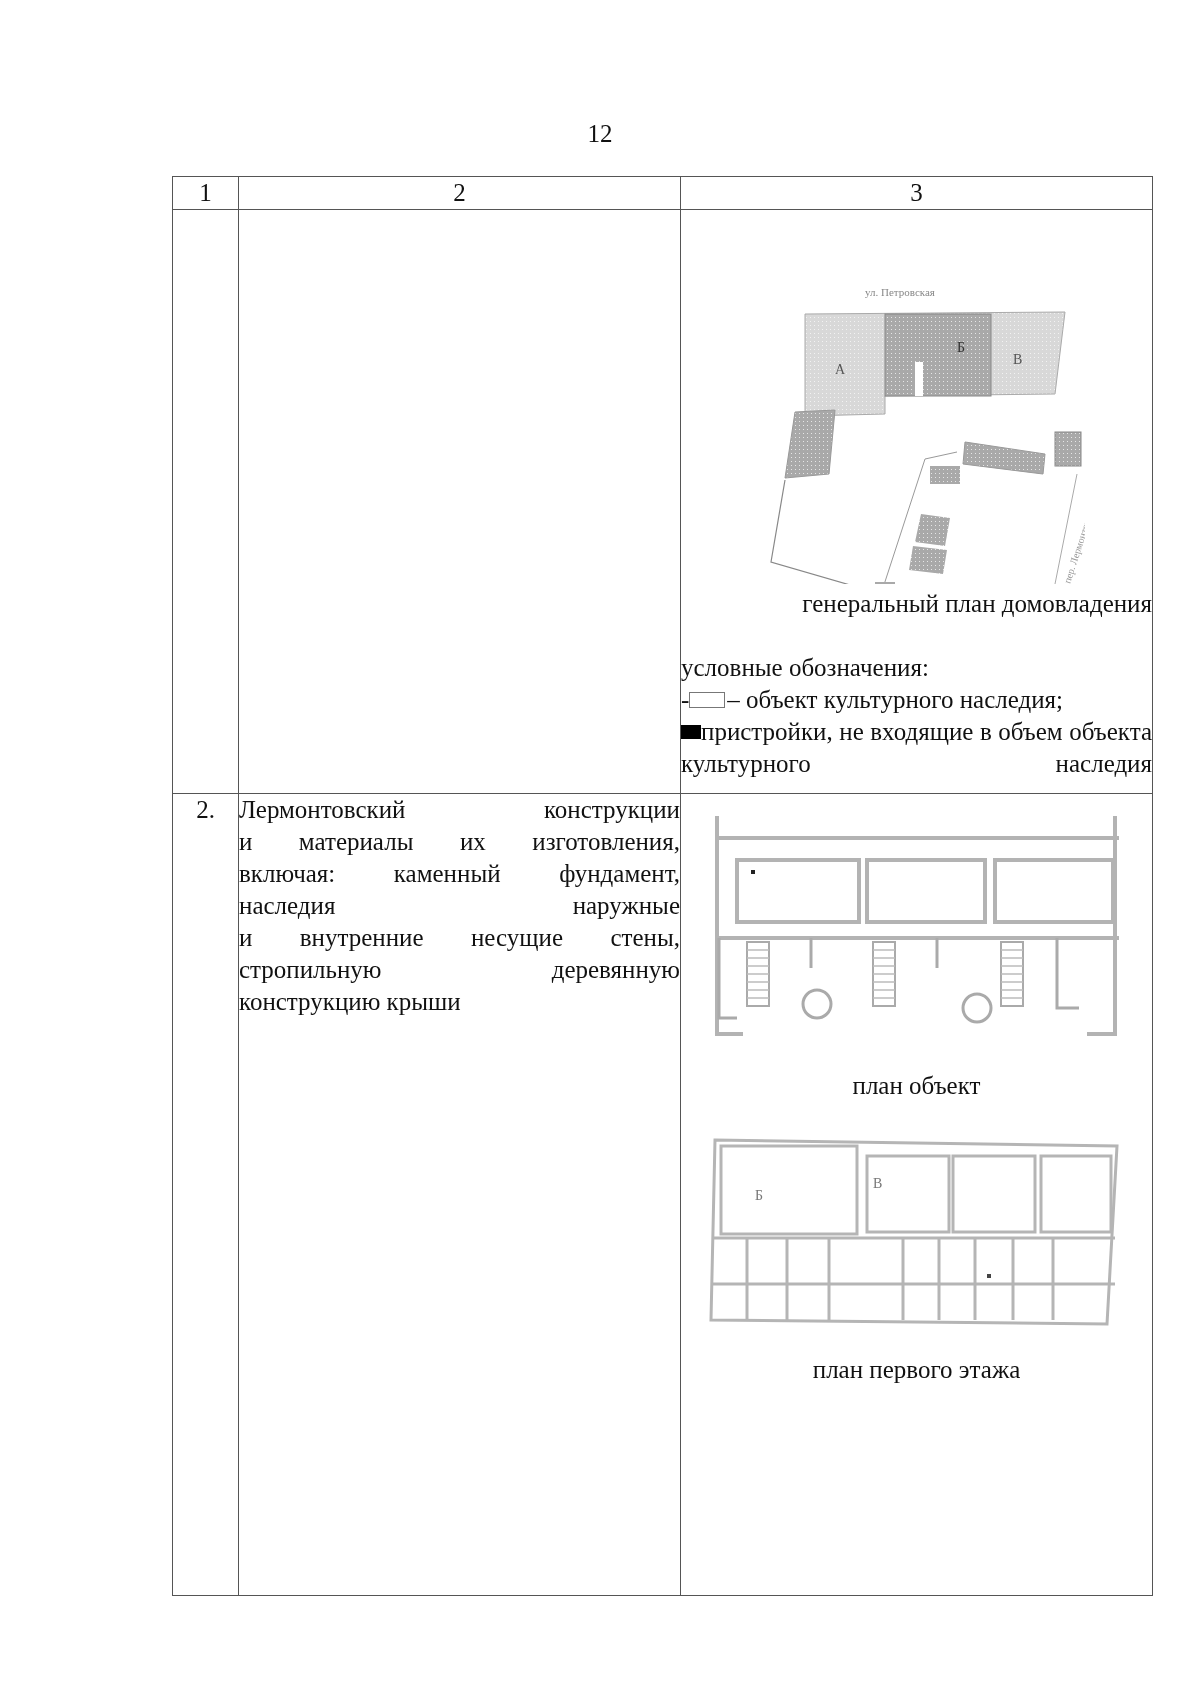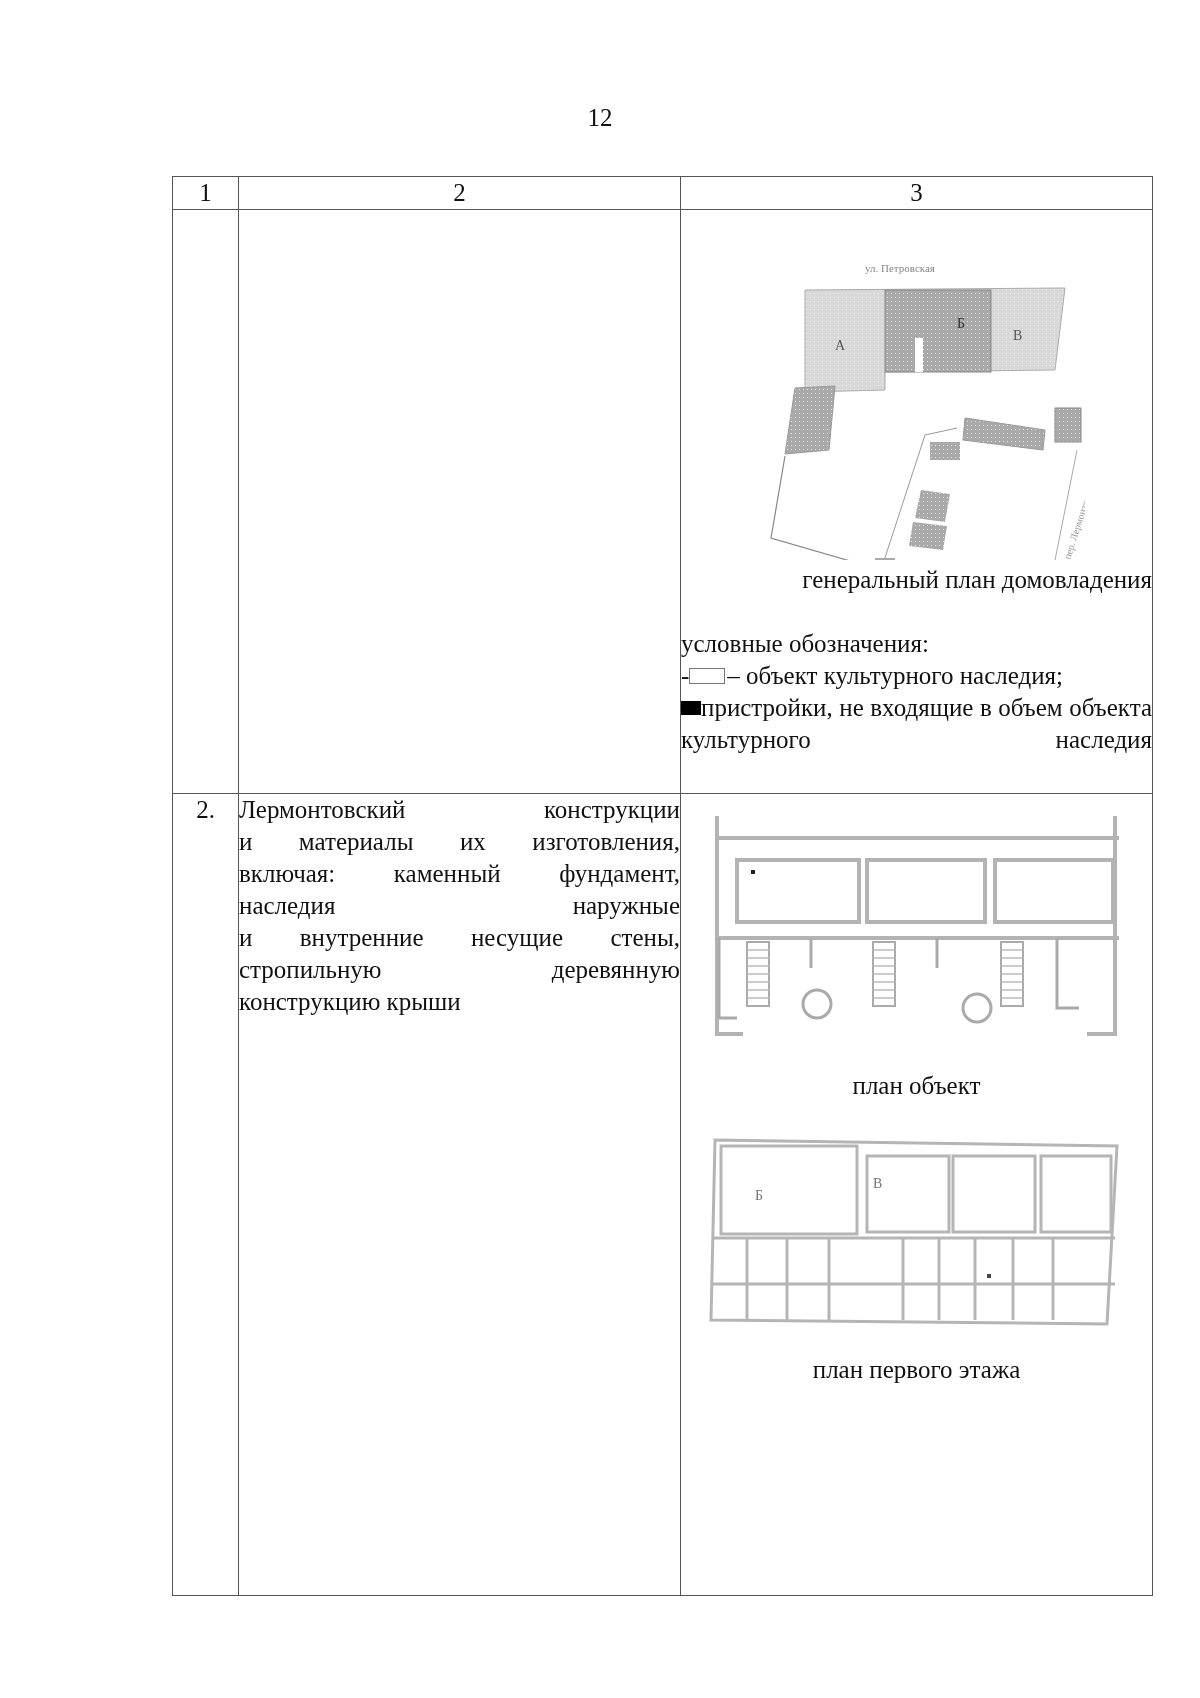--- a/index.html
+++ b/index.html
@@ -1,17 +1,17 @@
 <!DOCTYPE html>
 <html><head>
 <meta charset="utf-8">
 <style>
   html, body { margin: 0; padding: 0; background: #ffffff; }
   body { width: 1200px; height: 1698px; position: relative; font-family: "Liberation Serif", "DejaVu Serif", serif; color: #111; }
-  .page-number { position: absolute; left: 0; width: 1200px; top: 104px; text-align: center; font-size: 25px; }
+  .page-number { position: absolute; left: 0; width: 1200px; top: 120px; text-align: center; font-size: 25px; }
   table.main { position: absolute; left: 172px; top: 176px; width: 980px; border-collapse: collapse; table-layout: fixed; }
   table.main td { border: 1.5px solid #555; vertical-align: top; padding: 0; font-size: 25px; line-height: 32px; }
   .c1 { width: 66px; } .c2 { width: 442px; } .c3 { width: 472px; }
   tr.hdr td { text-align: center; height: 32px; line-height: 32px; }
   .num { text-align: center; padding-top: 2px; }
   .desc { padding: 2px 12px 0 10px; text-align: justify; text-align-last: left; }
   .desc .line { display: block; text-align: justify; text-align-last: justify; }
   .desc .line.last { text-align-last: left; }
   .cell3 { padding: 0 10px 0 10px; }
   .figure { position: relative; margin: 0 auto; }
@@ -39,21 +39,21 @@
       <tr class="hdr">
     <td>1</td>
     <td>2</td>
     <td>3</td>
   </tr>
 
   <tr style="height:584px;">
     <td class="num"></td>
     <td class="desc"></td>
     <td class="cell3">
-      <div class="figure" style="width:360px;height:300px;margin-top:50px;margin-left:44px;">
+      <div class="figure" style="width:360px;height:300px;margin-top:74px;margin-left:44px;">
         <svg width="360" height="300" viewBox="0 0 360 300">
           <defs>
             <pattern id="dots1" width="4" height="4" patternUnits="userSpaceOnUse">
               <rect width="4" height="4" fill="#d8d8d8"></rect>
                   <rect x="1" y="1" width="1" height="1" fill="#f2f2f2"></rect>
             </pattern>
             <pattern id="dots2" width="4" height="4" patternUnits="userSpaceOnUse">
               <rect width="4" height="4" fill="#a9a9a9"></rect>
                   <rect x="2" y="1" width="1" height="1" fill="#e6e6e6"></rect>
             </pattern>

